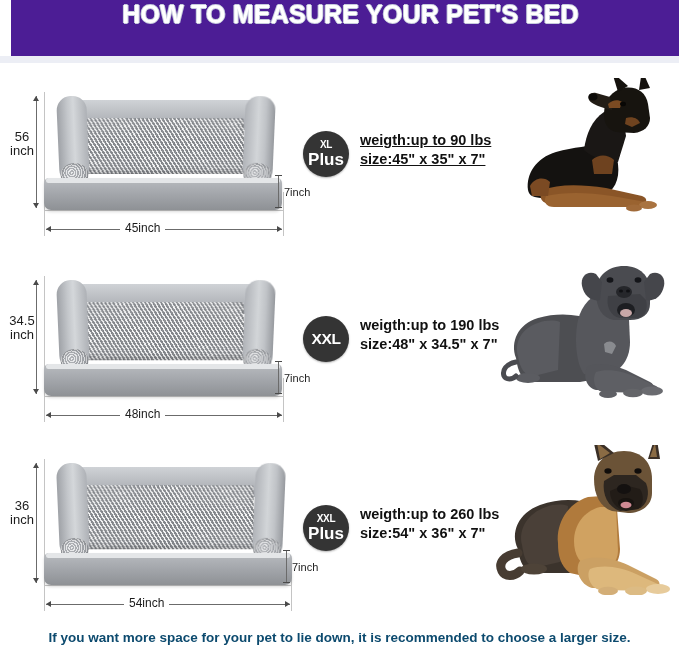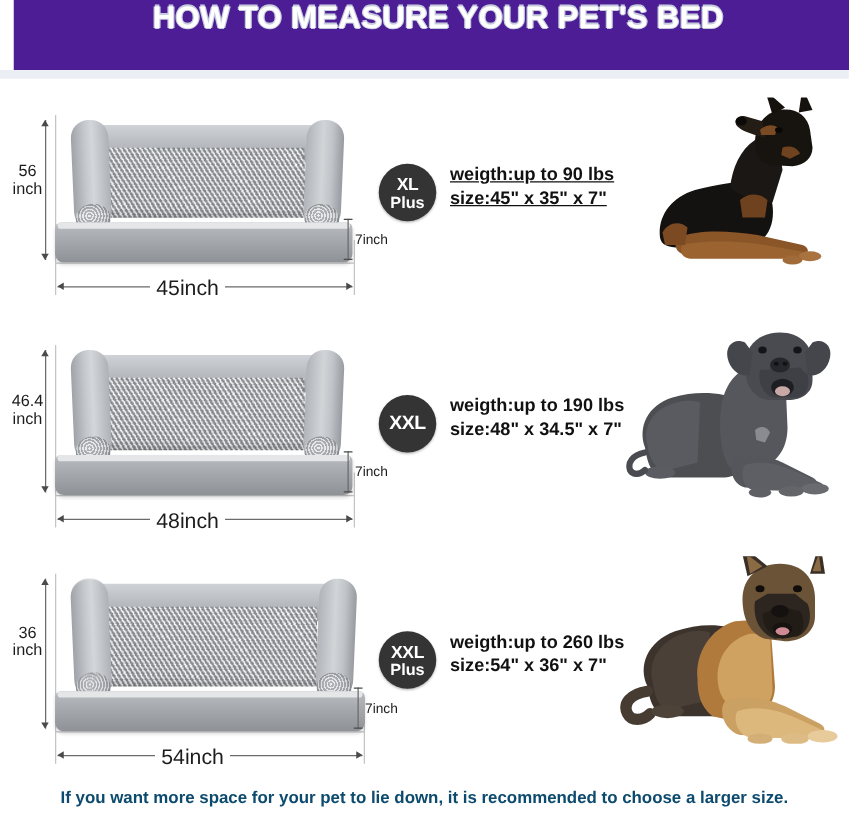--- a/index.html
+++ b/index.html
@@ -156,21 +156,21 @@
     content: ""; position: absolute; top: -3px;
     width: 0; height: 0;
     border-top: 3.5px solid transparent;
     border-bottom: 3.5px solid transparent;
   }
   .dim-h::before { left: 0;   border-right: 5px solid #4a4a4a; }
   .dim-h::after  { right: 0;  border-left: 5px solid #4a4a4a; }
 
   .dim-h-label {
     position: absolute;
-    font-size: 17px; color: #1c1c1c;
+    font-size: 12px; color: #1c1c1c;
     background: #ffffff;
     padding: 0 5px;
     white-space: nowrap;
   }
 
   
   .dim-thick { position: absolute; }
   .dim-thick .bar {
     position: absolute; left: 0; top: 0;
     width: 1px; height: 100%;
@@ -195,22 +195,22 @@
     width: 46px; height: 46px;
     border-radius: 50%;
     background: #343434;
     color: #ffffff;
     display: flex; flex-direction: column;
     align-items: center; justify-content: center;
     font-weight: bold;
     line-height: 1.0;
     box-shadow: 0 1px 2px rgba(0,0,0,0.3);
   }
-  .badge-l1 { font-size: 14px; letter-spacing: -0.3px; }
-  .badge-l2 { font-size: 13px; margin-top: 1px; }
+  .badge-l1 { font-size: 10px; letter-spacing: -0.3px; }
+  .badge-l2 { font-size: 17px; margin-top: 1px; }
   .badge.one-line .badge-l1 { font-size: 15.5px; }
 
   .specs {
     position: absolute;
     font-size: 14.5px;
     font-weight: bold;
     color: #111111;
     line-height: 1.32;
     white-space: nowrap;
   }
@@ -340,21 +340,21 @@
       </div>
       <div class="bolster bolster-r">
         <div class="bolster-cap"></div>
       </div>
       <div class="bed-base">
         <div class="bed-base-top"></div>
       </div>
     </div>
 
     <div class="dim-v" style="left:36px; top:22px; height:114px;"></div>
-    <div class="dim-label dim-label-v" style="top:56px;">46.4
+    <div class="dim-label dim-label-v" style="top:56px;">34.5
 inch</div>
 
     <div class="dim-h" style="left:46px; top:157px; width:236px;"></div>
     <div class="dim-h-label" style="left:120px; top:149px;">48inch</div>
 
     <div class="dim-thick" style="left:278px; top:103px; height:33px;">
       <div class="bar"></div>
       <div class="cap t"></div>
       <div class="cap b"></div>
       <div class="dim-thick-label">7inch</div>

